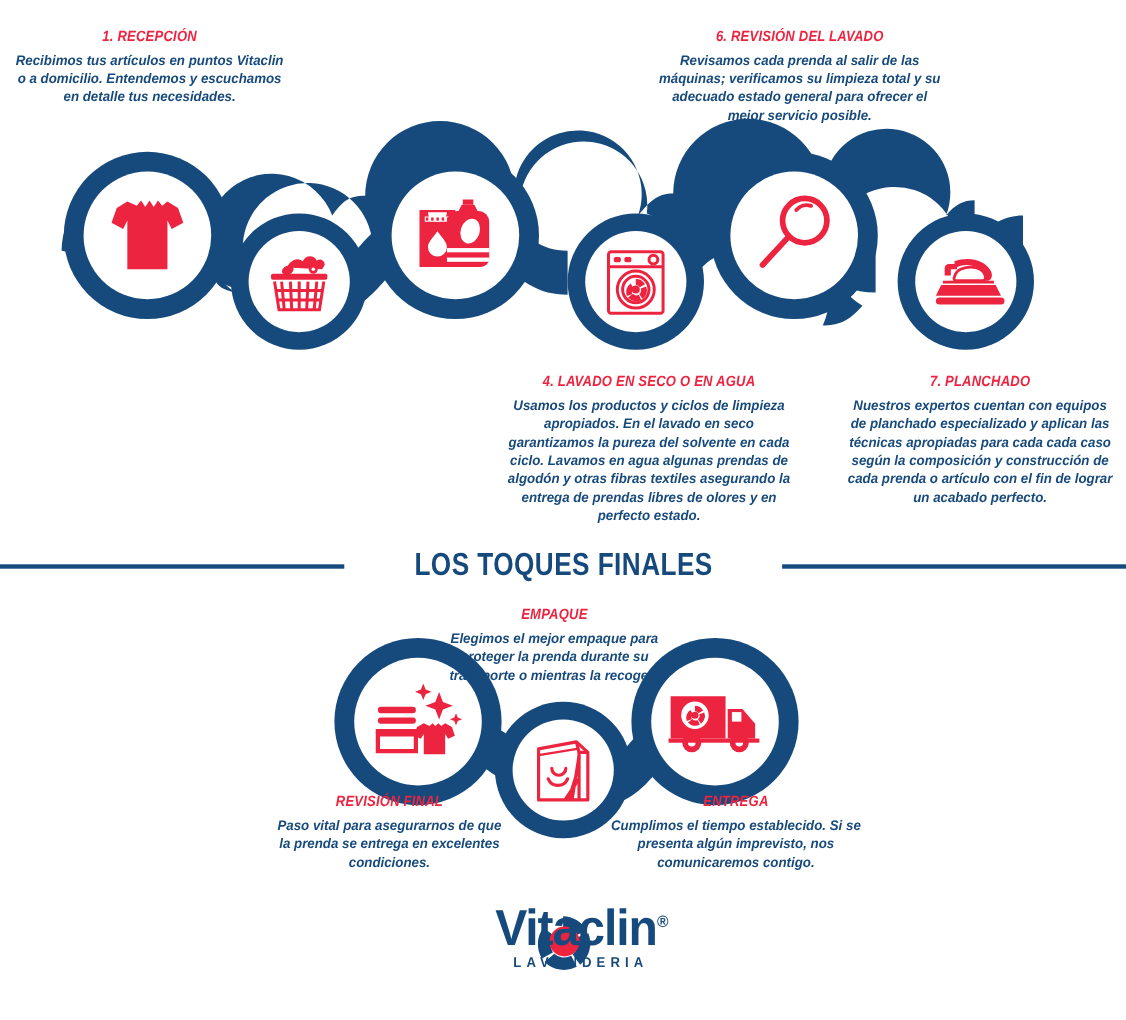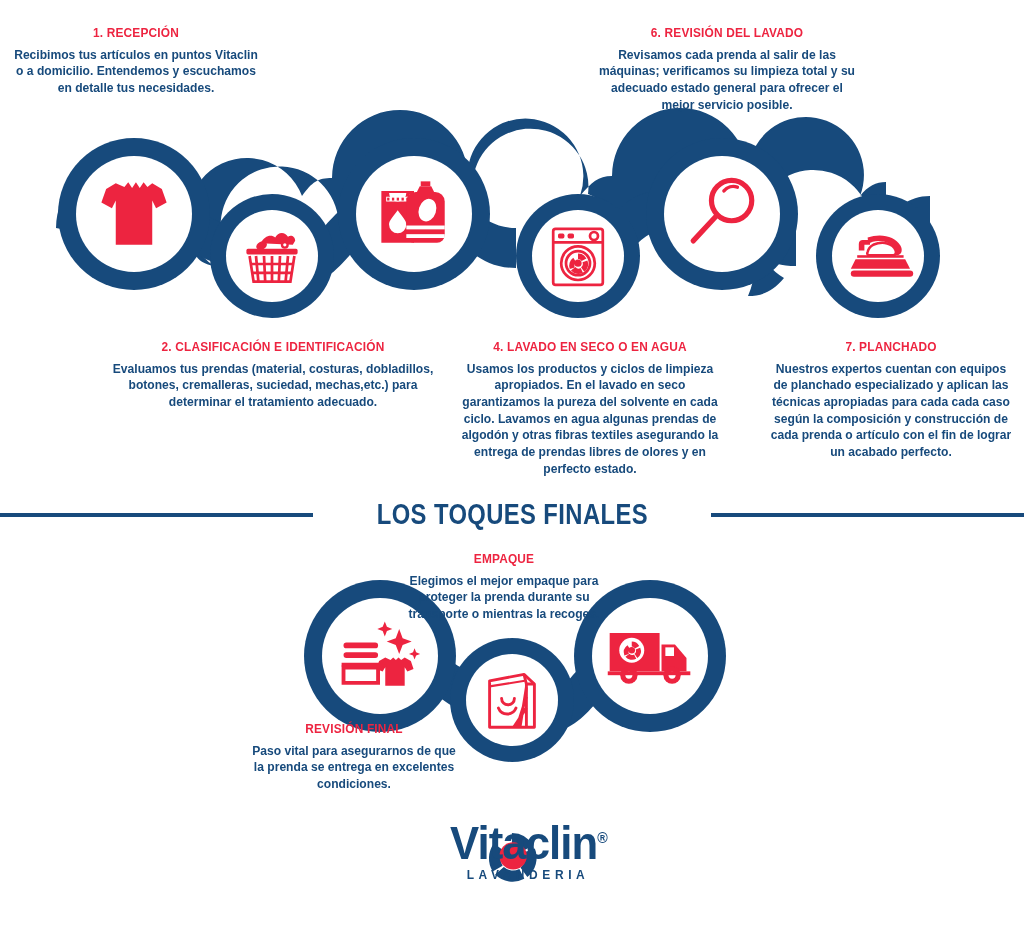--- a/index.html
+++ b/index.html
@@ -9,21 +9,21 @@
     font-family:"Liberation Sans", sans-serif;
     position:relative;
     overflow:hidden;
   }
   #stage{position:relative;width:1024px;height:927px;}
 
   
   #chain{position:absolute;left:0;top:0;width:1024px;height:927px;pointer-events:none;}
 
   
-  .block{position:absolute;text-align:center;}
+  .block{position:absolute;text-align:center;font-style:italic;}
   .step-title{
     color:#ED2440;
     font-weight:bold;
     font-size:13.5px;
     letter-spacing:.2px;
     line-height:1.1;
     margin:0 0 6px 0;
     transform:scaleX(.88);
     transform-origin:center;
     white-space:nowrap;
@@ -299,24 +299,20 @@
     <div class="step-title">1. RECEPCIÓN</div>
     <div class="step-body">Recibimos tus artículos en puntos Vitaclin o a domicilio. Entendemos y escuchamos en detalle tus necesidades.</div>
   </div>
 
 
   <div class="block" style="left:592px;top:26px;width:270px;">
     <div class="step-title">6. REVISIÓN DEL LAVADO</div>
     <div class="step-body">Revisamos cada prenda al salir de las máquinas; verificamos su limpieza total y su adecuado estado general para ofrecer el mejor servicio posible.</div>
   </div>
 
-  <div class="block" style="left:103px;top:340px;width:340px;">
-    <div class="step-title">2. CLASIFICACIÓN E IDENTIFICACIÓN</div>
-    <div class="step-body">Evaluamos tus prendas (material, costuras, dobladillos, botones, cremalleras, suciedad, mechas,etc.) para determinar el tratamiento adecuado.</div>
-  </div>
 
   <div class="block" style="left:452px;top:340px;width:276px;">
     <div class="step-title">4. LAVADO EN SECO O EN AGUA</div>
     <div class="step-body">Usamos los productos y ciclos de limpieza apropiados. En el lavado en seco garantizamos la pureza del solvente en cada ciclo. Lavamos en agua algunas prendas de algodón y otras fibras textiles asegurando la entrega de prendas libres de olores y en perfecto estado.</div>
   </div>
 
   <div class="block" style="left:764px;top:340px;width:254px;">
     <div class="step-title">7. PLANCHADO</div>
     <div class="step-body">Nuestros expertos cuentan con equipos de planchado especializado y aplican las técnicas apropiadas para cada cada caso según la composición y construcción de cada prenda o artículo con el fin de lograr un acabado perfecto.</div>
   </div>
@@ -330,19 +326,23 @@
   <div class="block" style="left:398px;top:552px;width:212px;">
     <div class="step-title">EMPAQUE</div>
     <div class="step-body">Elegimos el mejor empaque para proteger la prenda durante su transporte o mientras la recoges.</div>
   </div>
 
   <div class="block" style="left:241px;top:722px;width:226px;">
     <div class="step-title">REVISIÓN FINAL</div>
     <div class="step-body">Paso vital para asegurarnos de que la prenda se entrega en excelentes condiciones.</div>
   </div>
 
+  <div class="block" style="left:548px;top:722px;width:242px;">
+    <div class="step-title">ENTREGA</div>
+    <div class="step-body">Cumplimos el tiempo establecido. Si se presenta algún imprevisto, nos comunicaremos contigo.</div>
+  </div>
 
   <div id="logo">
     <div id="logoWord"><span>Vitaclin</span><span class="reg">®</span></div>
     <div id="logoSub">LAVANDERIA</div>
   </div>
 
 </div>
 
 </body></html>

